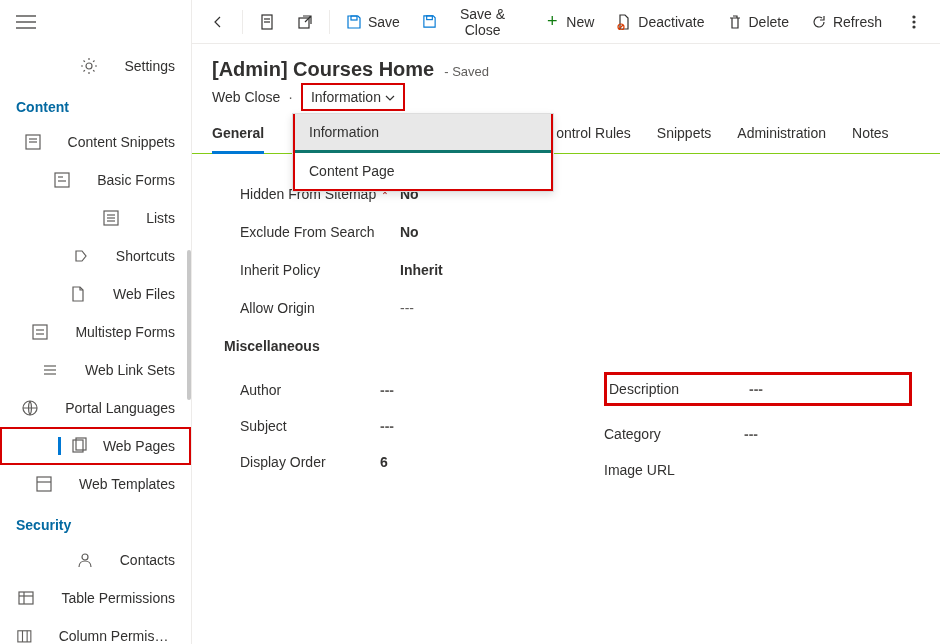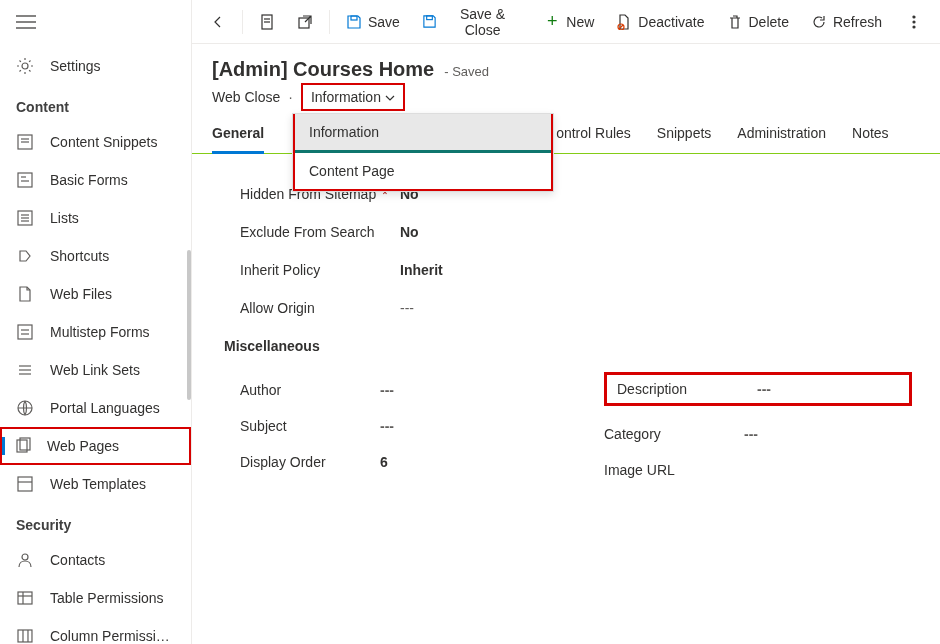--- a/index.html
+++ b/index.html
@@ -7,26 +7,26 @@
     
     .app { display: flex; height: 100%; }
     
     
     .sidebar { width: 192px; border-right: 1px solid #edebe9; display: flex; flex-direction: column; background: #fff; position: relative; }
     .sidebar-scroll { position: absolute; right: 0; top: 250px; width: 4px; height: 150px; background: #c8c8c8; border-radius: 2px; }
     .sidebar-header { padding: 14px 16px; }
     .hamburger { cursor: pointer; }
     .hamburger svg { width: 20px; height: 16px; }
     
-    .sidebar-item { display: flex; align-items: center; padding: 10px 16px; cursor: pointer; gap: 16px; color: #323130; }
+    .sidebar-item { display: flex; align-items: center; padding: 10px 16px; cursor: pointer; gap: 26px; color: #323130; justify-content: flex-end; }
     .sidebar-item.selected { border: 2px solid #d60000; }
     .sidebar-item .icon { width: 18px; height: 18px; display: flex; align-items: center; justify-content: center; color: #605e5c; }
     .sidebar-label { font-size: 14px; color: #323130; white-space: nowrap; overflow: hidden; text-overflow: ellipsis; }
     
-    .section-title { padding: 14px 16px 8px; font-weight: 600; font-size: 14px; color: #404040; }
+    .section-title { padding: 14px 16px 8px; font-weight: 600; font-size: 14px; color: #0369a1; }
     
     
     .main { flex: 1; display: flex; flex-direction: column; overflow: hidden; }
     
     
     .toolbar { display: flex; align-items: center; border-bottom: 1px solid #edebe9; height: 44px; padding: 0 8px; gap: 2px; }
     .toolbar-btn { display: flex; align-items: center; gap: 6px; padding: 8px 10px; cursor: pointer; border: none; background: none; font-size: 14px; color: #323130; font-family: inherit; }
     .toolbar-btn .ticon { width: 16px; height: 16px; display: flex; align-items: center; justify-content: center; }
     .toolbar-sep { width: 1px; height: 24px; background: #edebe9; margin: 0 4px; }
     .icon-plus { color: #107c10; font-size: 18px; font-weight: 300; }
@@ -63,21 +63,21 @@
     .field-value { font-size: 14px; color: #323130; font-weight: 600; }
     .field-value.normal { font-weight: 400; }
     
     .section-heading { font-weight: 600; font-size: 14px; margin: 18px 0 8px -16px; }
     
     .two-col { display: flex; gap: 56px; }
     .col { flex: 1; }
     .col .field-row { margin: 20px 0; }
     .col .field-label { width: 140px; }
     .col .field-value { color: #605e5c; font-weight: 600; }
-    .red-field { border: 3px solid #d60000; padding: 6px 10px; margin: 10px 0; display: flex; }
+    .red-field { border: 3px solid #d60000; padding: 6px 2px; margin: 10px 0; display: flex; }
     .red-field .field-label { width: 140px; }
     
     svg { stroke: currentColor; fill: none; stroke-width: 1.2; }
   </style>
 </head>
 <body>
 
 <div class="app">
 
   <div class="sidebar">

